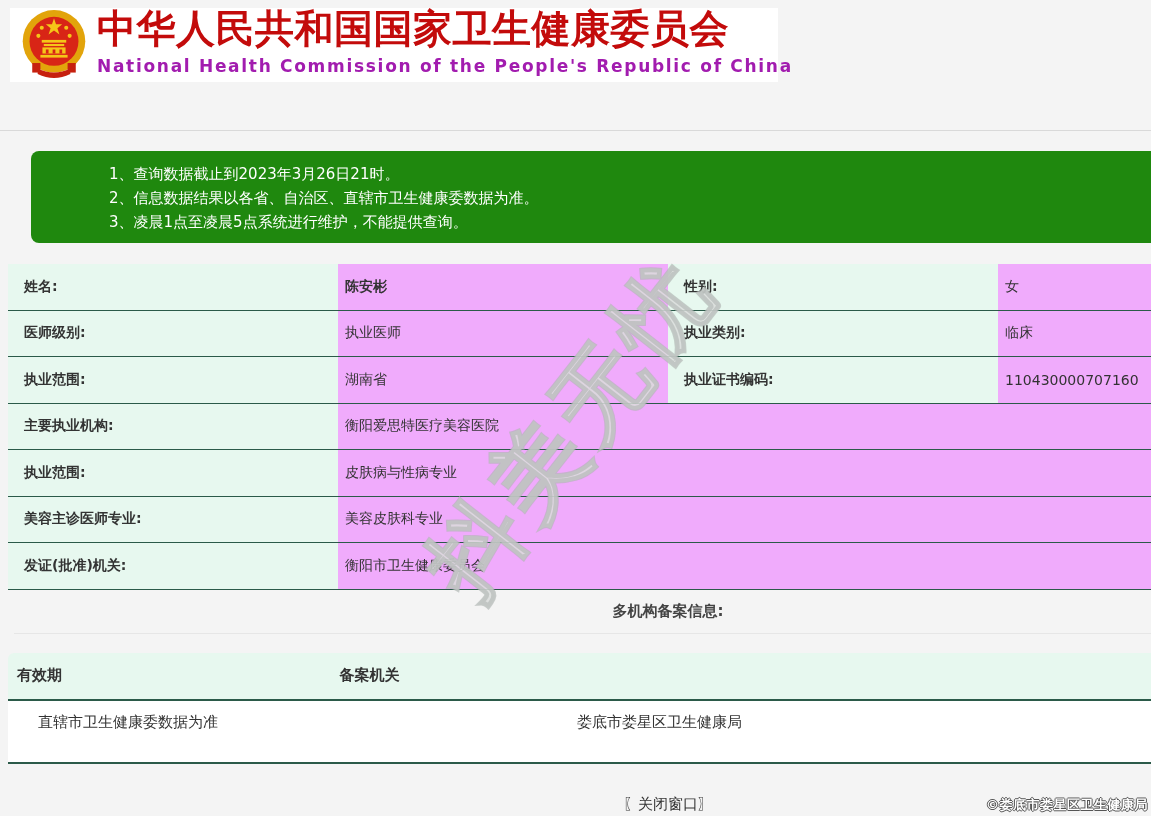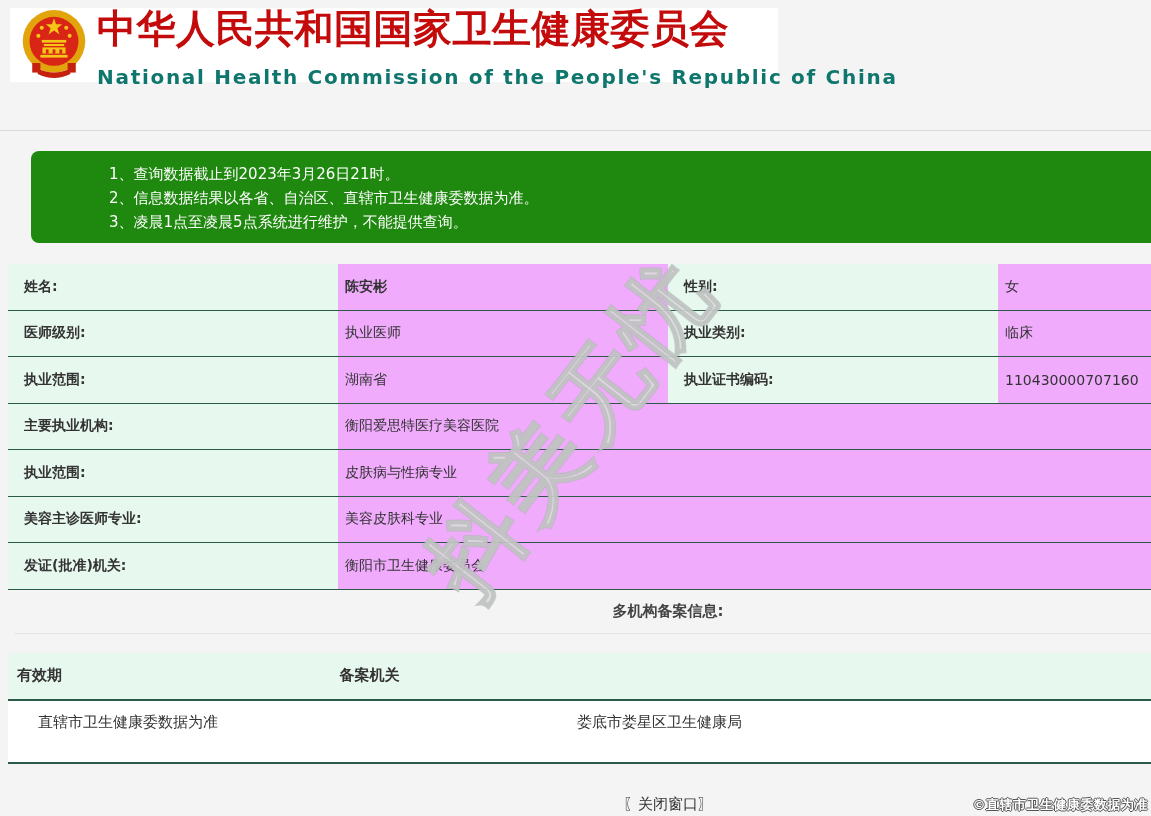--- a/index.html
+++ b/index.html
@@ -6,21 +6,21 @@
   body{font-family:"DejaVu Sans","Liberation Sans",sans-serif;}
   .page{position:relative;width:1151px;height:816px;overflow:hidden;background:#f4f4f4;}
   .content{position:absolute;top:0;left:0;width:1336px;}
 
   
   .header-box{position:absolute;top:8px;left:10px;width:768px;height:74px;background:#ffffff;
               display:flex;padding-left:10px;box-sizing:border-box;z-index:5;}
   .emblem{width:68px;height:72px;flex:0 0 auto;}
   .titles{margin-left:9px;}
   .title-cn{font-size:39px;font-weight:bold;color:#c30b0b;letter-spacing:0.5px;line-height:42px;white-space:nowrap;}
-  .title-en{font-size:20px;font-weight:bold;color:#0f766e;letter-spacing:1.7px;margin-top:15px;white-space:nowrap;}
+  .title-en{font-size:17px;font-weight:bold;color:#a21caf;letter-spacing:1.7px;margin-top:6px;white-space:nowrap;}
   .top-rule{position:absolute;top:130px;left:0;width:1151px;border-top:1px solid #d9d9d9;z-index:2;}
 
   
   .header-spacer{height:151px;}
   .notice{margin-left:31px;width:1274px;height:92px;box-sizing:border-box;background:#1f880e;
           border-radius:8px;padding:11px 0 0 78px;color:#ffffff;font-size:15px;line-height:24px;}
   .notice div{white-space:nowrap;}
 
   
   .table1{margin-top:21px;margin-left:8px;width:1320px;}
@@ -147,15 +147,15 @@
         <div class="c3">娄底市娄星区卫生健康局</div>
       </div>
     </div>
 
     <div class="close-wrap">
       <a class="close-link">〖关闭窗口〗</a>
     </div>
   </div>
 
   <div class="wm-diag">抖美无忧</div>
-  <div class="upload-note">©直辖市卫生健康委数据为准</div>
+  <div class="upload-note">©娄底市娄星区卫生健康局</div>
 
 </div>
 
 </body></html>

